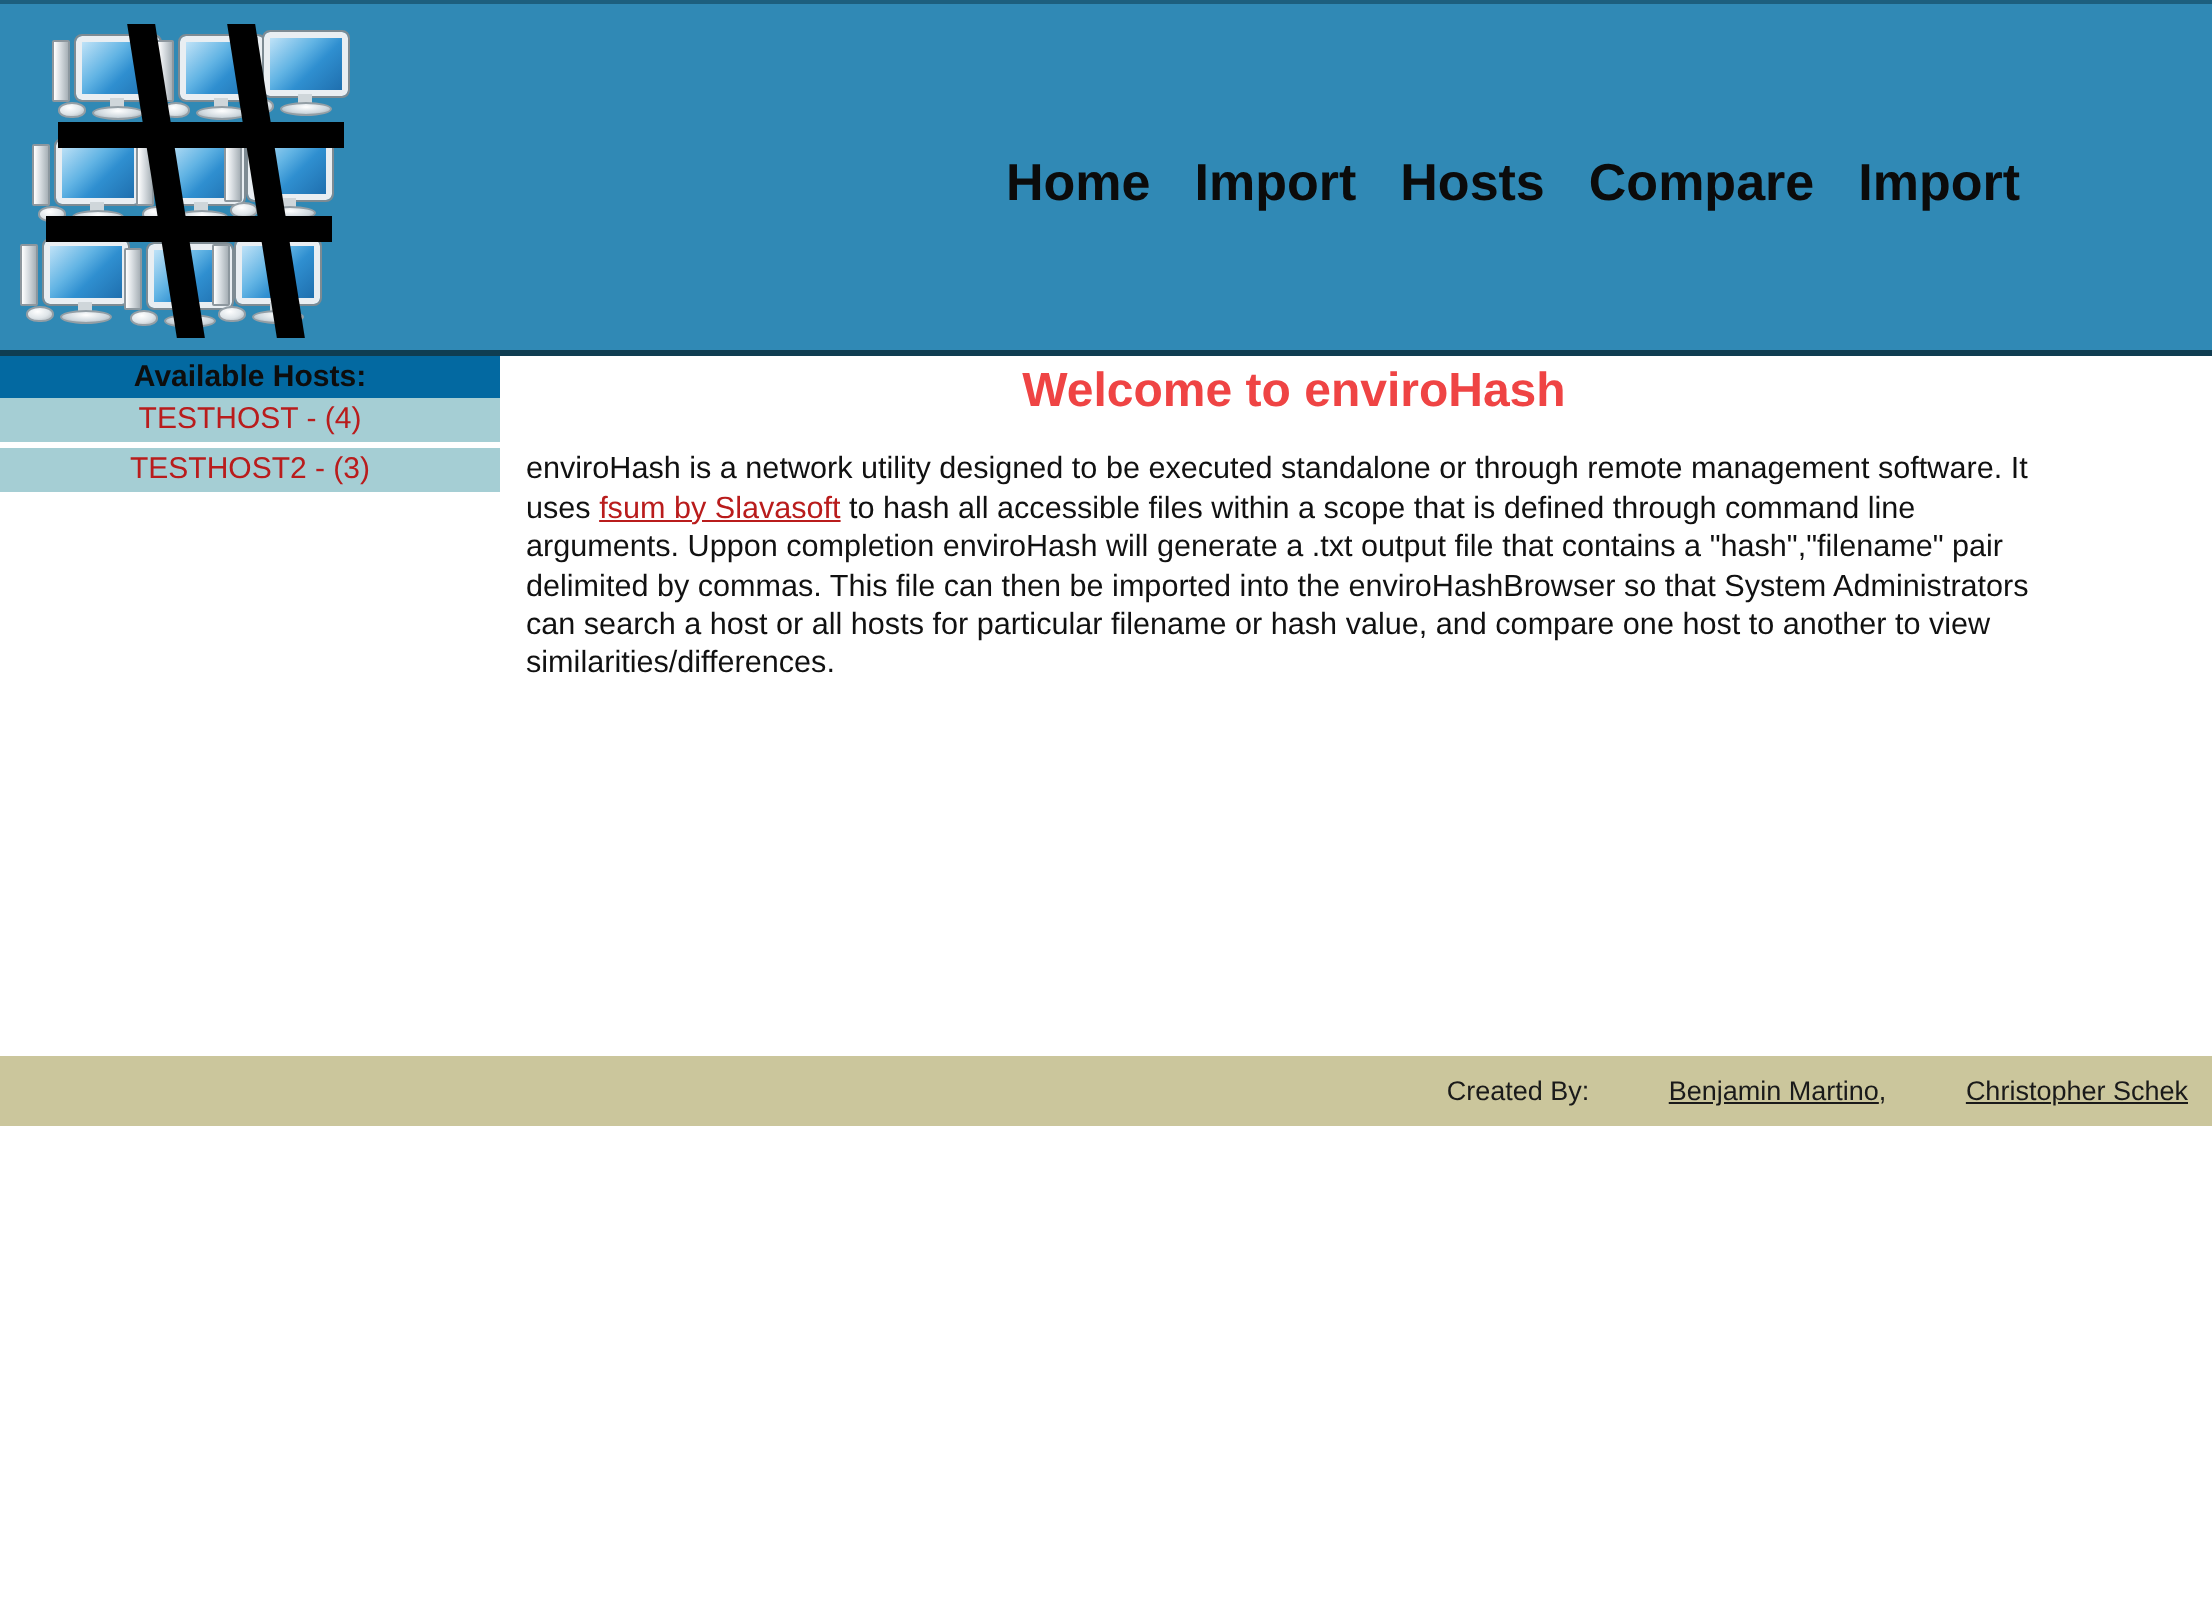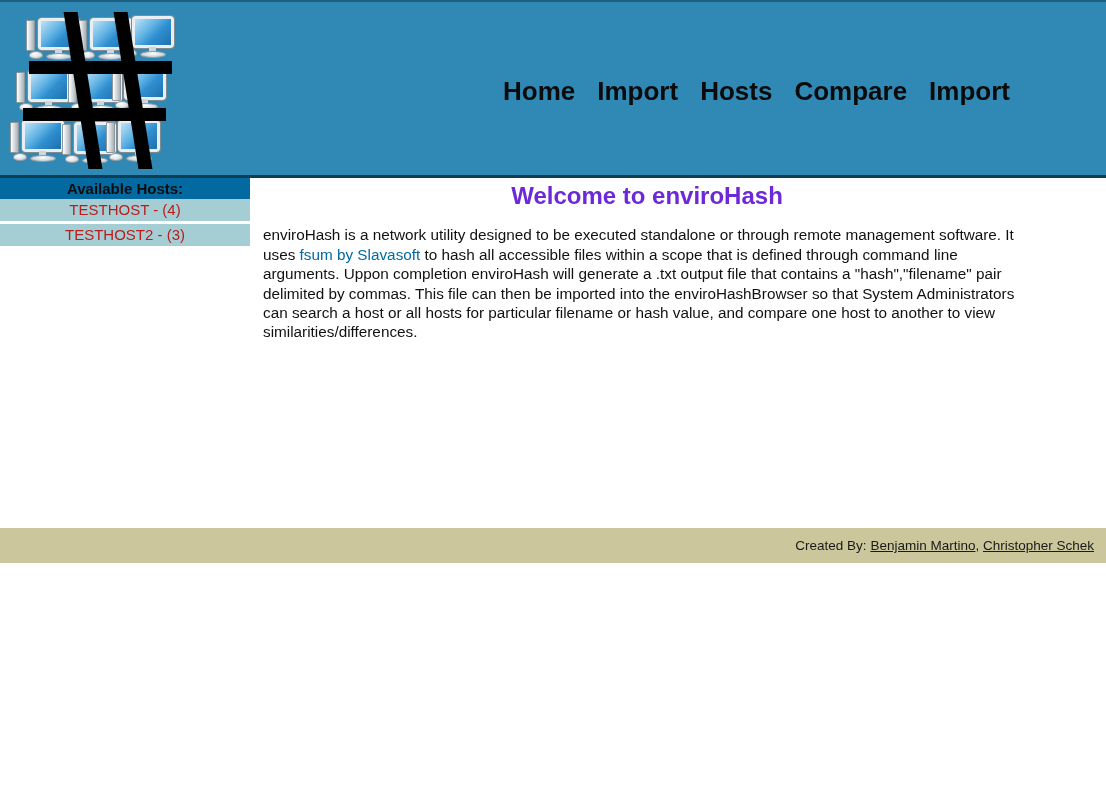--- a/index.html
+++ b/index.html
@@ -163,32 +163,33 @@
   #content-area {
     position: absolute;
     left: 263px;
     top: 0px;
     width: 768px;
   }
   #page-title {
     text-align: center;
     font-size: 24px;
     font-weight: bold;
-    color: #6d28d9;
+    color: #ef4444;
     margin: 4px 0 6px 0;
     line-height: 28px;
   }
   #intro-paragraph {
     font-size: 15.3px;
     line-height: 19.4px;
     color: #111111;
     text-align: left;
   }
   .inline-link {
-    color: #0369a1;
+    color: #b91c1c;
+    text-decoration: underline;
     cursor: pointer;
   }
 
   
   #site-footer {
     position: absolute;
     left: 0px;
     top: 350px;
     width: 1106px;
     height: 35px;
@@ -200,20 +201,21 @@
     right: 12px;
     top: 10px;
     font-size: 13.5px;
     color: #1a1a1a;
     white-space: nowrap;
   }
   .credit-link {
     color: #1a1a1a;
     text-decoration: underline;
     cursor: pointer;
+    margin-left: 36px;
   }
   #below-fold {
     position: absolute;
     left: 0;
     top: 385px;
     width: 1106px;
     height: 427px;
     background: #ffffff;
   }
 </style>

